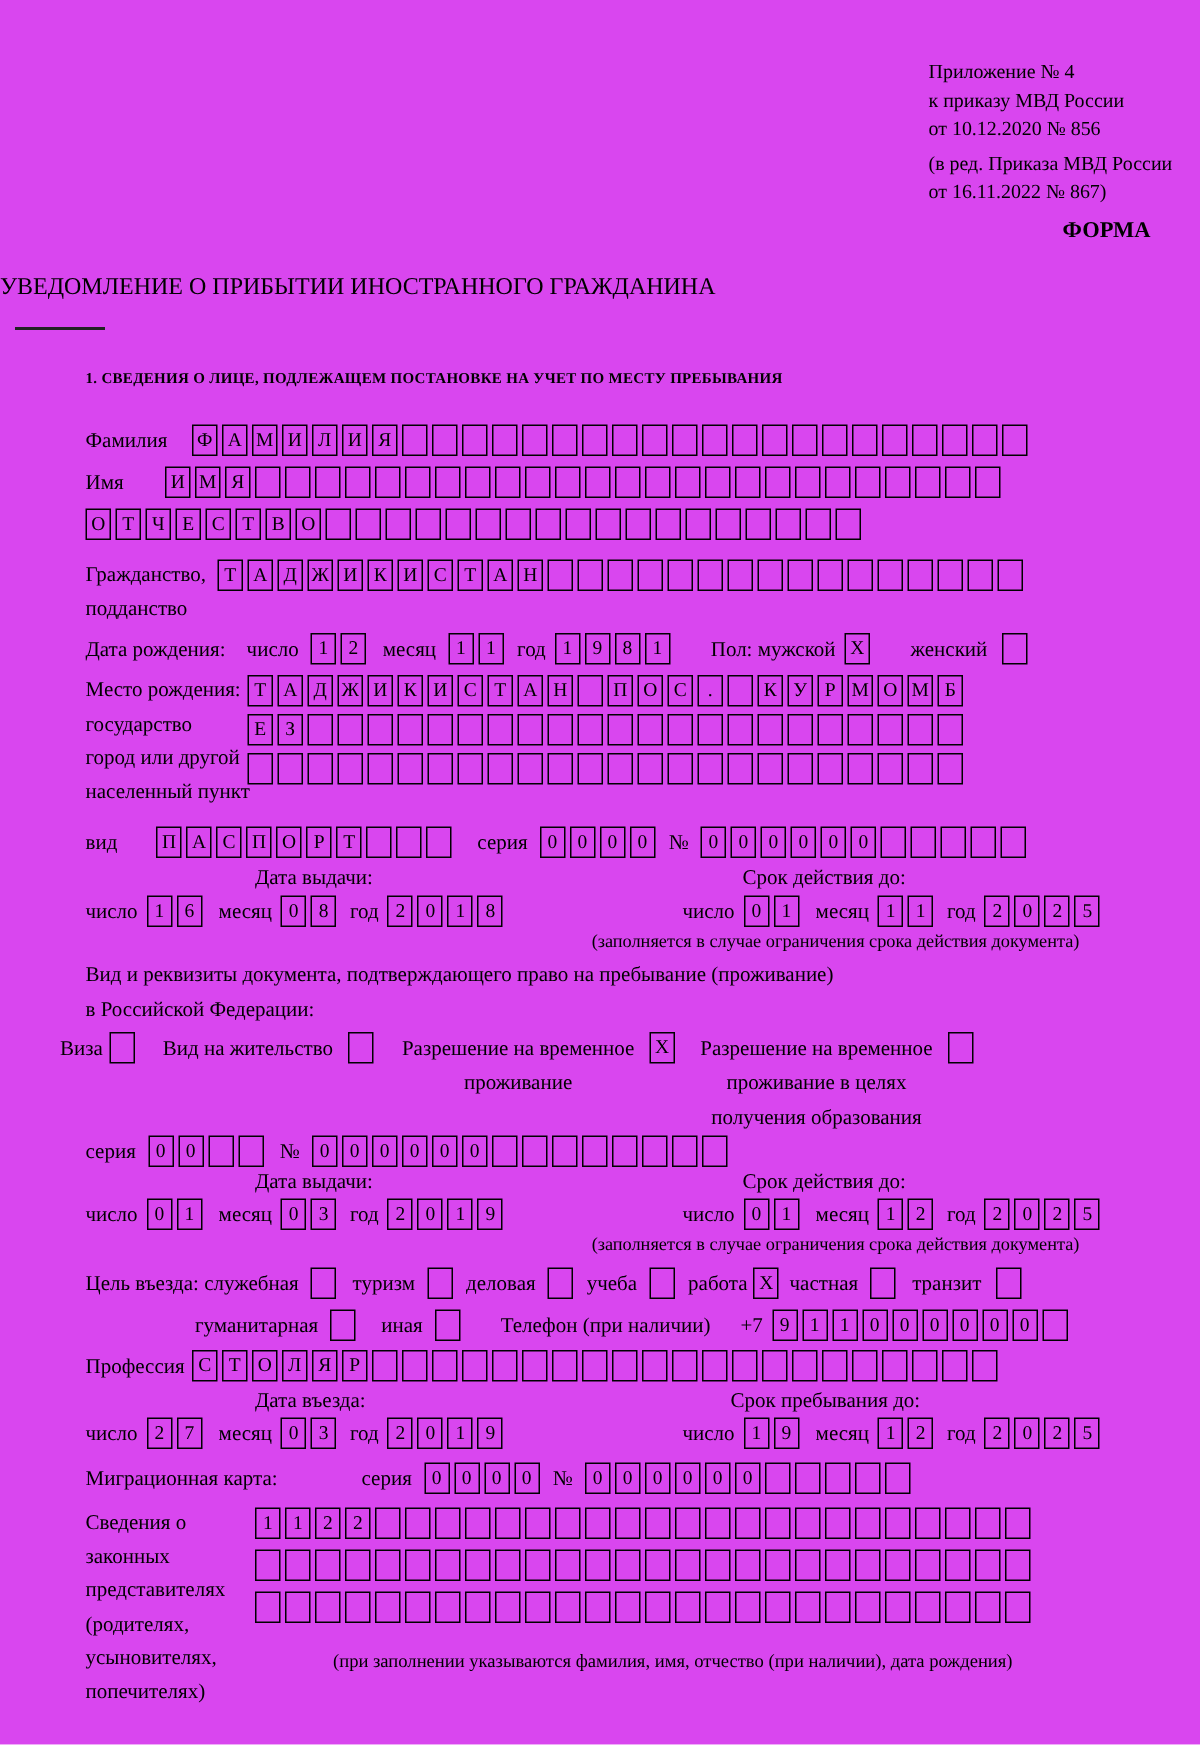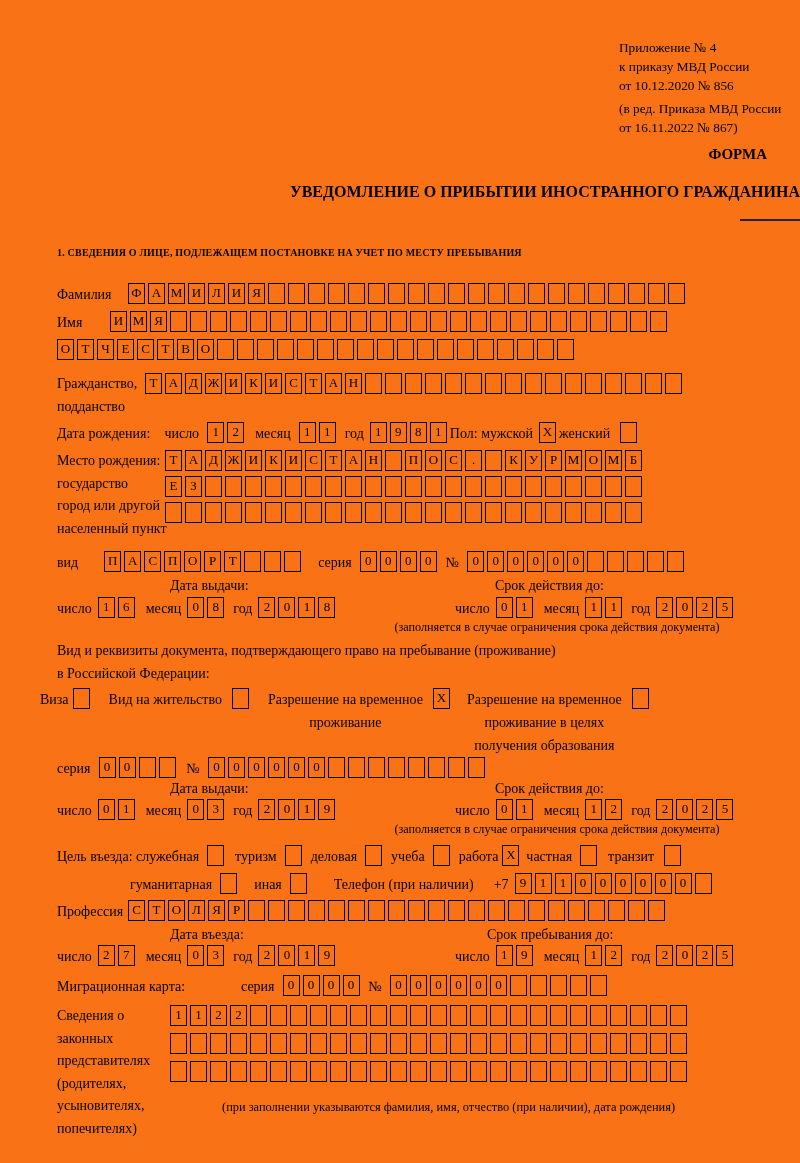--- a/index.html
+++ b/index.html
@@ -1,40 +1,40 @@
 <!DOCTYPE html>
 <html><head>
 <meta charset="utf-8">
 <style>
   *{box-sizing:border-box}
   html,body{margin:0;padding:0;background:#fff}
-  .page{position:relative;width:800px;height:1163px;background:#f97316;color:#000;
+  .page{position:relative;width:800px;height:1163px;background:#d946ef;color:#000;
         font-family:"Liberation Serif",serif;font-size:14px;overflow:hidden}
   .abs{position:absolute}
   .b{font-weight:bold}
   .row{position:absolute;display:flex;align-items:flex-start;white-space:nowrap}
   .t{line-height:23px}
   .lblcol{line-height:22.5px}
   .cells{display:inline-flex;flex-wrap:nowrap}
   .cell{flex:0 0 auto;width:17px;height:21px;border:1.6px solid #000;margin-right:3px;
         text-align:center;font-size:13px;line-height:18px}
   .ctr{text-align:center;line-height:23px}
   .w53{flex:0 0 53px;width:53px}
   .w71{flex:0 0 71px;width:71px}
   .w88{flex:0 0 88px;width:88px}
   .w108{flex:0 0 108px;width:108px}
   .w113{flex:0 0 113px;width:113px}
   .w142{flex:0 0 142px;width:142px}
   .ml4{margin-left:4px}.ml6{margin-left:6px}.ml8{margin-left:8px}.ml10{margin-left:10px}
-  .ml12{margin-left:0}.ml14{margin-left:14px}.ml16{margin-left:16px}.ml20{margin-left:20px}
+  .ml12{margin-left:24px}.ml14{margin-left:14px}.ml16{margin-left:16px}.ml20{margin-left:20px}
   .ml24{margin-left:24px}.ml26{margin-left:26px}.ml42{margin-left:42px}
   .appendix{top:38px;left:619px;font-size:13.3px;line-height:19px}
   .amendment{margin-top:4px}
   .forma{top:146px;right:33px;font-size:15px}
-  .title{top:180px;left:0;width:800px;text-align:right;font-size:16px;line-height:24px;font-weight:bold}
+  .title{top:180px;left:0;width:800px;text-align:left;font-size:16px;line-height:24px;font-weight:normal}
   .title-blank{display:inline-block;width:60px;border-bottom:2.2px solid #222;height:14px;margin-left:10px}
   .sec-heading{top:247px;left:57px;width:720px;font-size:10px;font-weight:bold;letter-spacing:.2px}
   .doc-heading{top:530px;left:0;width:800px;text-align:center;font-size:13.6px;font-weight:bold}
   .permit-l1{top:643px;left:57px}
   .permit-l2{top:666px;left:57px}
   .date-head{left:0;width:800px}
   .date-head .h1{position:absolute;left:170px}
   .date-head .h2{position:absolute;left:495px}
   .dgroup2{position:absolute;left:398px;top:0;display:flex;align-items:flex-start}
   .note{font-size:12.2px;left:337px;width:440px;text-align:center}

